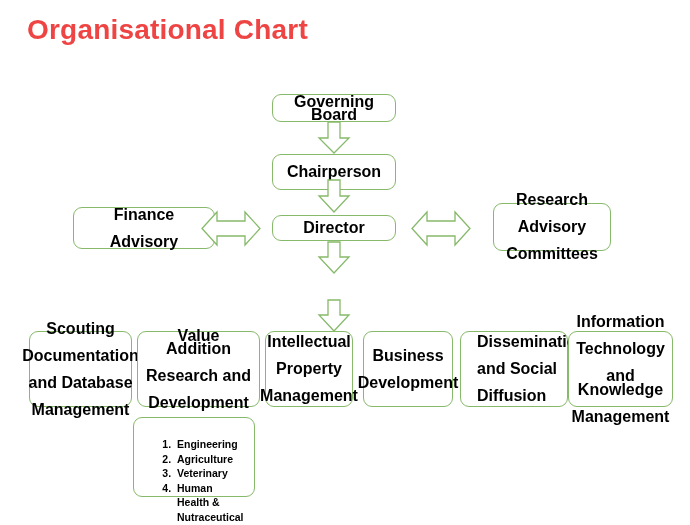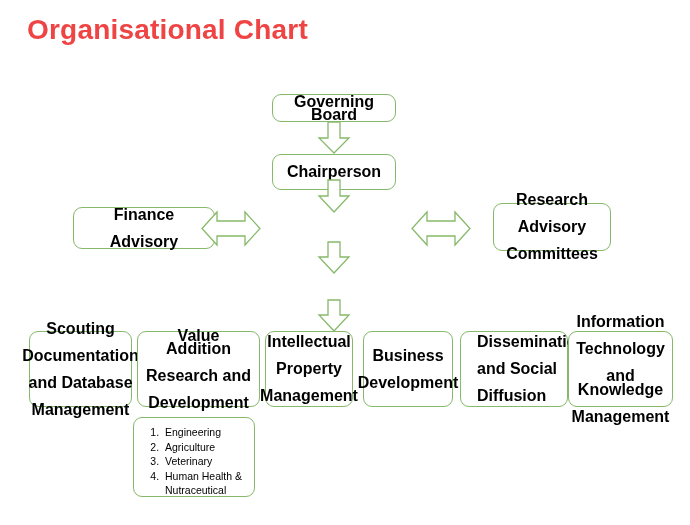--- a/index.html
+++ b/index.html
@@ -55,23 +55,24 @@
     box-sizing: border-box;
     border: 1.3px solid #86B96A;
     border-radius: 9px;
     background: #ffffff;
     font-size: 10.5px;
     line-height: 14.5px;
     color: #000000;
     padding: 7px 6px 6px 8px;
   }
   .list-box ol {
-    margin: 0;
+    margin: 12px;
     padding-left: 20px;
     list-style-position: outside;
+    font-weight: bold;
   }
   .list-box ol li { padding-left: 3px; }
 
   svg.arrow { position: absolute; overflow: visible; }
   .arrow-shape {
     fill: #ffffff;
     stroke: #86B96A;
     stroke-width: 1.3;
     stroke-linejoin: miter;
   }
@@ -103,20 +104,23 @@
     <span>
       <span>Finance</span><br>
       <span>Advisory</span>
     </span>
   </div>
 
   <svg class="arrow" style="left:201px; top:211px;" width="60" height="35" viewBox="0 0 60 35">
     <path class="arrow-shape" d="M16,1 L16,10 L44,10 L44,1 L59,17.5 L44,34 L44,25 L16,25 L16,34 L1,17.5 Z"></path>
   </svg>
 
+  <div class="node" style="left:272px; top:215px; width:124px; height:26px;">
+    <span>Director</span>
+  </div>
 
   <svg class="arrow" style="left:411px; top:211px;" width="60" height="35" viewBox="0 0 60 35">
     <path class="arrow-shape" d="M16,1 L16,10 L44,10 L44,1 L59,17.5 L44,34 L44,25 L16,25 L16,34 L1,17.5 Z"></path>
   </svg>
 
   <div class="node" style="left:493px; top:203px; width:118px; height:48px;">
     <span>
       <span>Research</span><br>
       <span>Advisory</span><br>
       <span>Committees</span>

